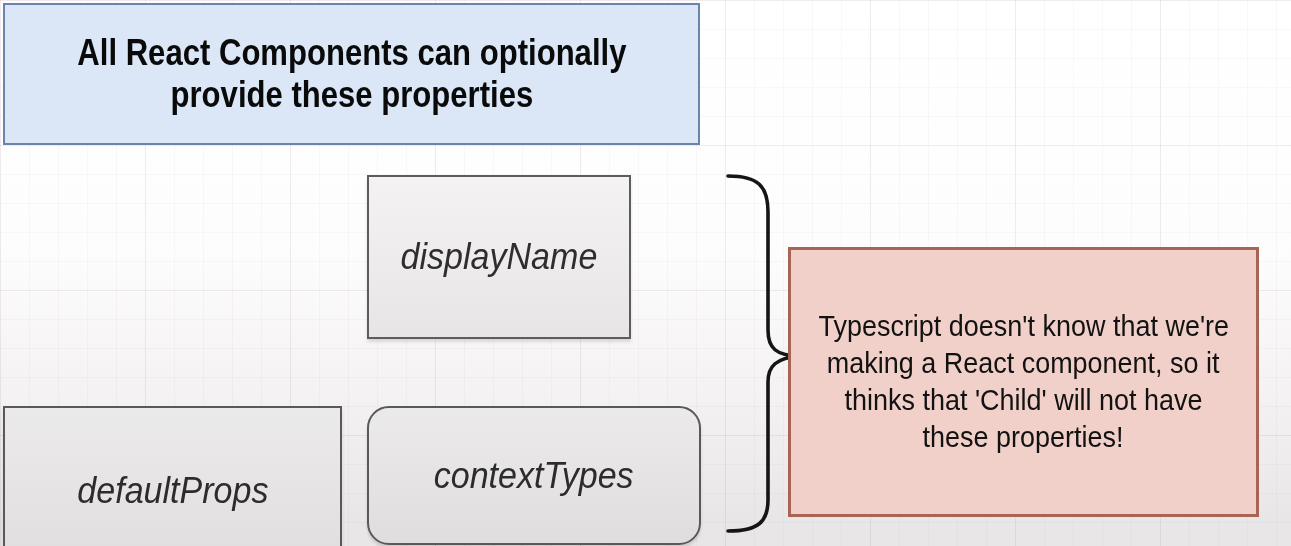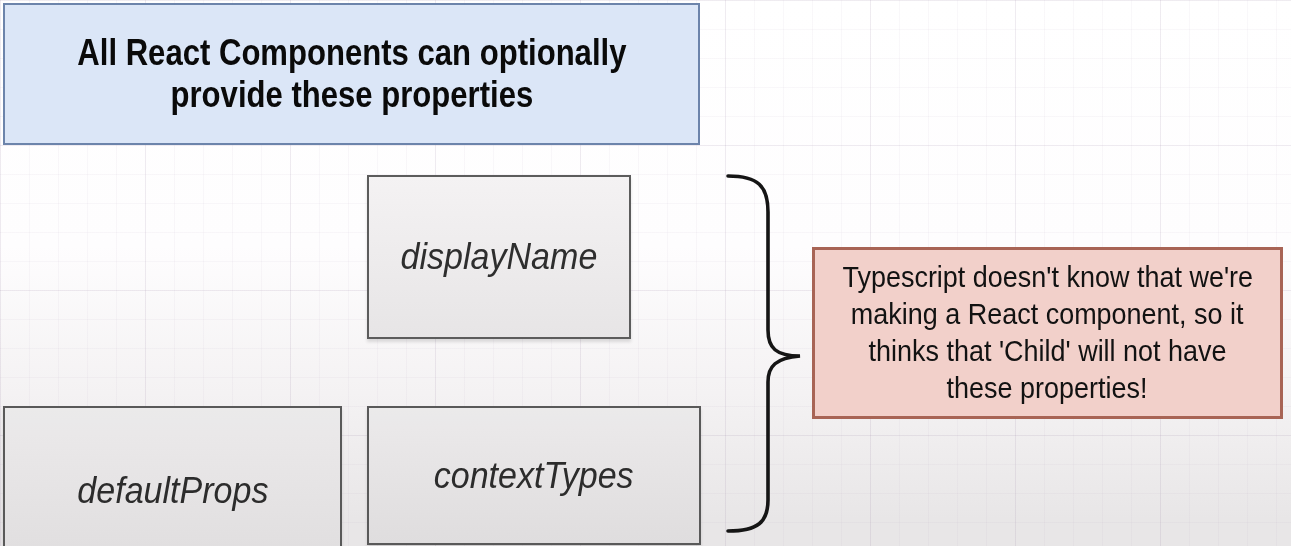--- a/index.html
+++ b/index.html
@@ -42,27 +42,27 @@
     font-style:italic;font-size:37px;
     color:var(--prop-text,#2e2e2e);
     transform:scaleX(0.92);transform-origin:center;
     white-space:nowrap;
   }
   .row2{filter:brightness(0.965);margin-top:40px;}
 
   #box-propTypes   {left:3px;  top:175px;width:339px;height:164px;}
   #box-displayName {left:367px;top:175px;width:264px;height:164px;}
   #box-defaultProps{left:3px;  top:366px;width:339px;height:169px;}
-  #box-contextTypes{left:367px;top:366px;width:334px;height:139px;}
+  #box-contextTypes{left:367px;top:366px;width:334px;height:139px;border-radius:22px;}
 
   .brace-svg{position:absolute;left:716px;top:168px;width:92px;height:372px;}
   .brace-svg path{fill:none;stroke:var(--brace,#151515);stroke-width:3.6;stroke-linecap:round;}
 
   .note-box{
-    left:812px;top:247px;width:471px;height:172px;
+    left:788px;top:247px;width:471px;height:270px;
     background:var(--note-fill,#f2d0ca);
     border:3px solid var(--note-border,#a86455);
   }
   .note-box .line{
     font-size:29px;line-height:37px;
     color:var(--note-text,#121212);
     transform:scaleX(0.93);transform-origin:center;
     white-space:nowrap;
   }
 </style>

